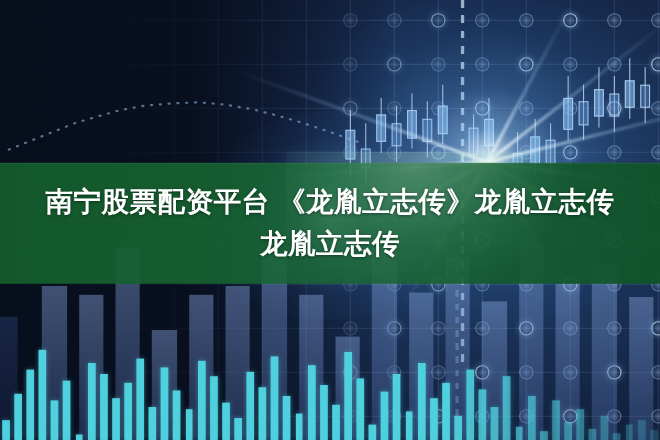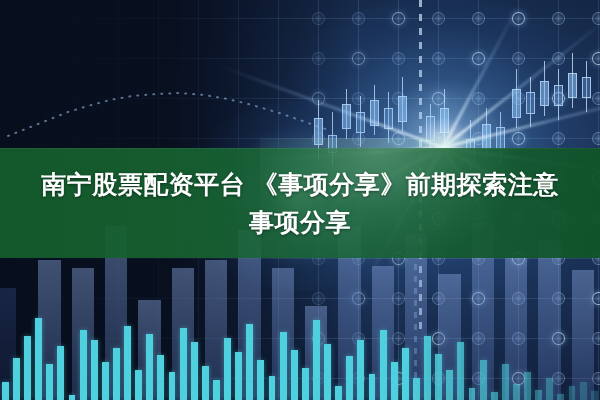--- a/index.html
+++ b/index.html
@@ -372,18 +372,18 @@
       <div class="cbar" style="left: 546.333px; width: 6.88889px; height: 22px; opacity: 0.42;"></div>
       <div class="cbar" style="left: 557.444px; width: 6.88889px; height: 6px; opacity: 0.37;"></div>
       <div class="cbar" style="left: 568.556px; width: 6.88889px; height: 14px; opacity: 0.33;"></div>
       <div class="cbar" style="left: 579.667px; width: 6.88889px; height: 18px; opacity: 0.28;"></div>
       <div class="cbar" style="left: 590.778px; width: 6.88889px; height: 9px; opacity: 0.23;"></div>
     </div>
 
   <div id="banner">
     <div class="glowthru"></div>
     <div id="title">
-      <div class="l1">南宁股票配资平台 《事项分享》前期探索注意</div>
-      <div class="l2">事项分享</div>
+      <div class="l1">南宁股票配资平台 《龙胤立志传》龙胤立志传</div>
+      <div class="l2">龙胤立志传</div>
     </div>
   </div>
 
 </div>
 
 </body></html>

